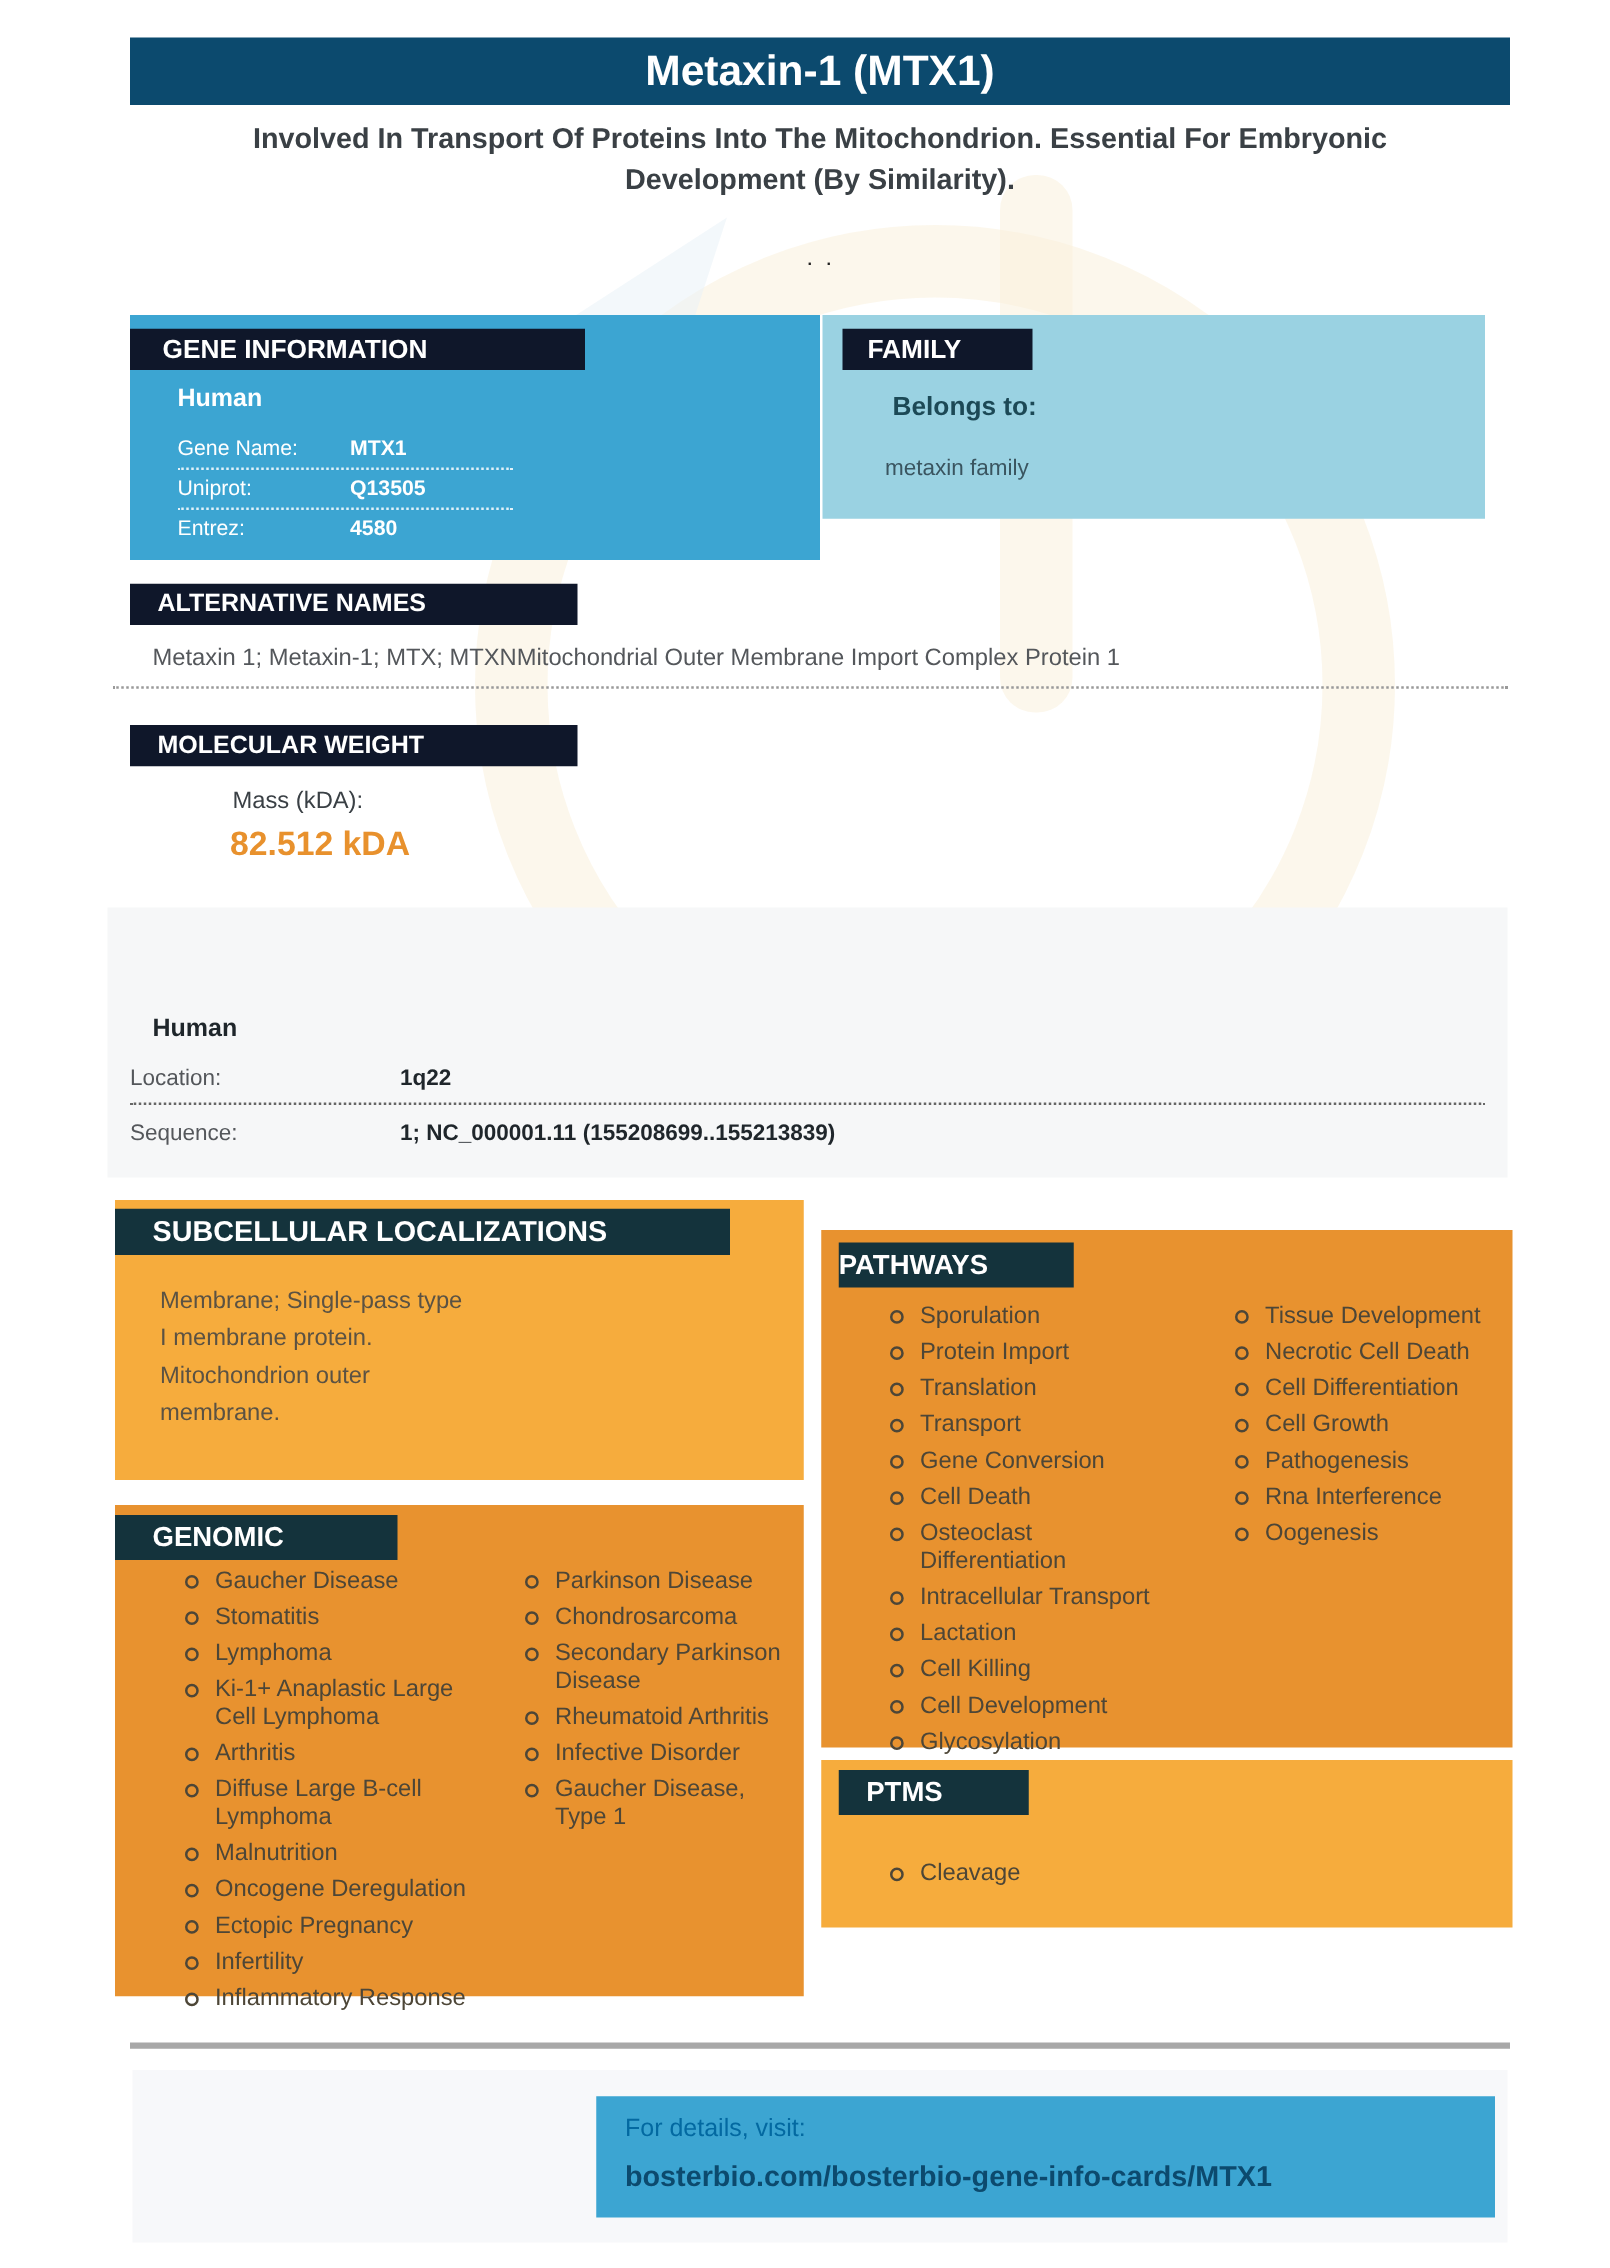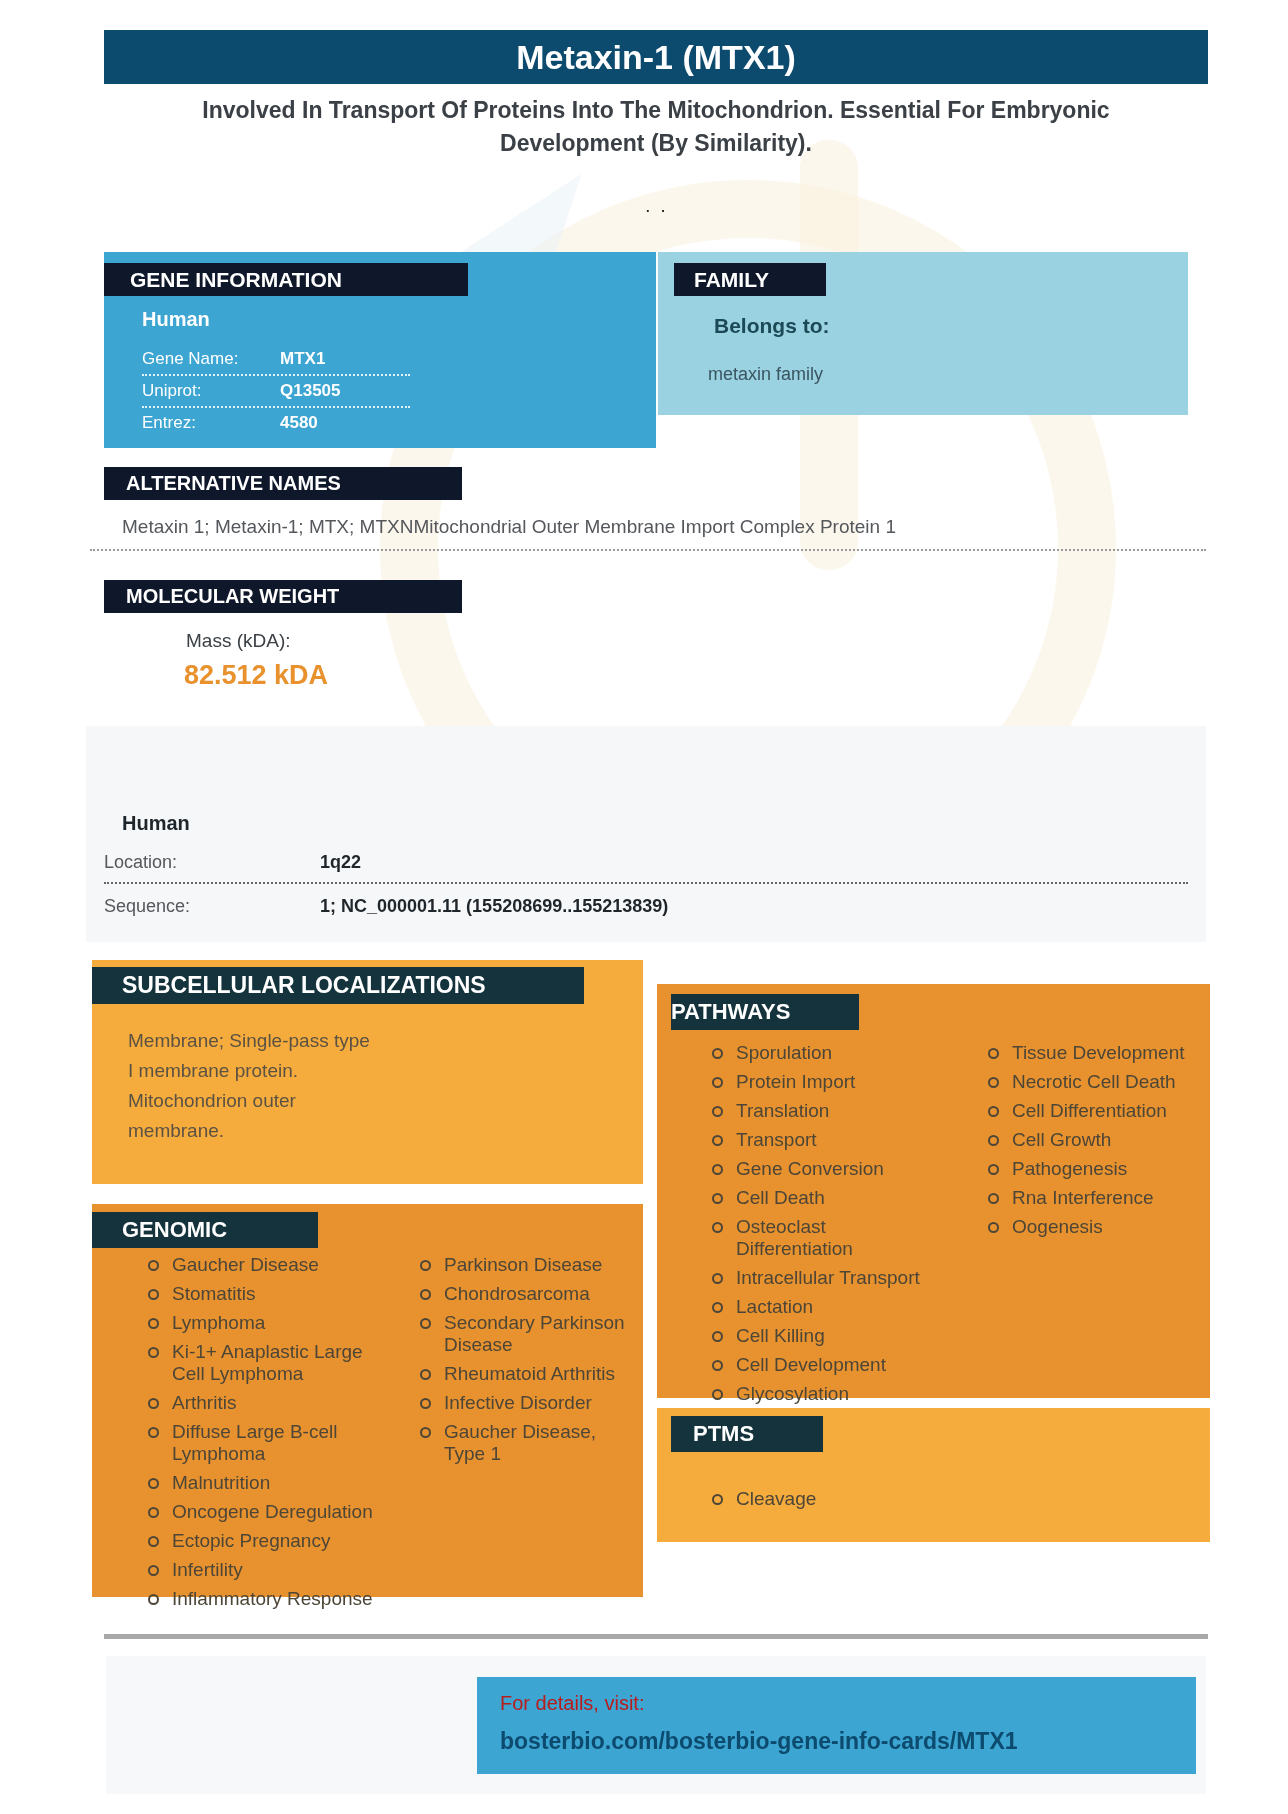--- a/index.html
+++ b/index.html
@@ -66,21 +66,21 @@
     border:2px solid #4d4637;border-radius:50%;}
   #pathways-col1{left:710px;top:1042px;width:230px;}
   #pathways-col2{left:986px;top:1042px;width:215px;}
   #diseases-col1{left:146px;top:1254px;width:240px;}
   #diseases-col2{left:418px;top:1254px;width:210px;}
   #ptms-list{left:710px;top:1488px;width:230px;}
   
   #gray-rule{left:104px;top:1634px;width:1104px;height:5px;background:#a8a8a8;}
   #footer-panel{left:106px;top:1656px;width:1100px;height:138px;background:#f7f8fa;}
   #details-box{left:477px;top:1677px;width:719px;height:97px;background:#3ca5d2;}
-  #details-label{left:500px;top:1692px;color:#b91c1c;font-size:20px;}
+  #details-label{left:500px;top:1692px;color:#0369a1;font-size:20px;}
   #details-url{left:500px;top:1728px;color:#0c4a6e;font-size:23px;font-weight:bold;}
 </style>
 </head>
 <body>
 
 <div id="page">
 
   <div class="abs wm wm-ring"></div>
   <div class="abs wm wm-bar"></div>
   <div class="abs wm wm-wedge"></div>

